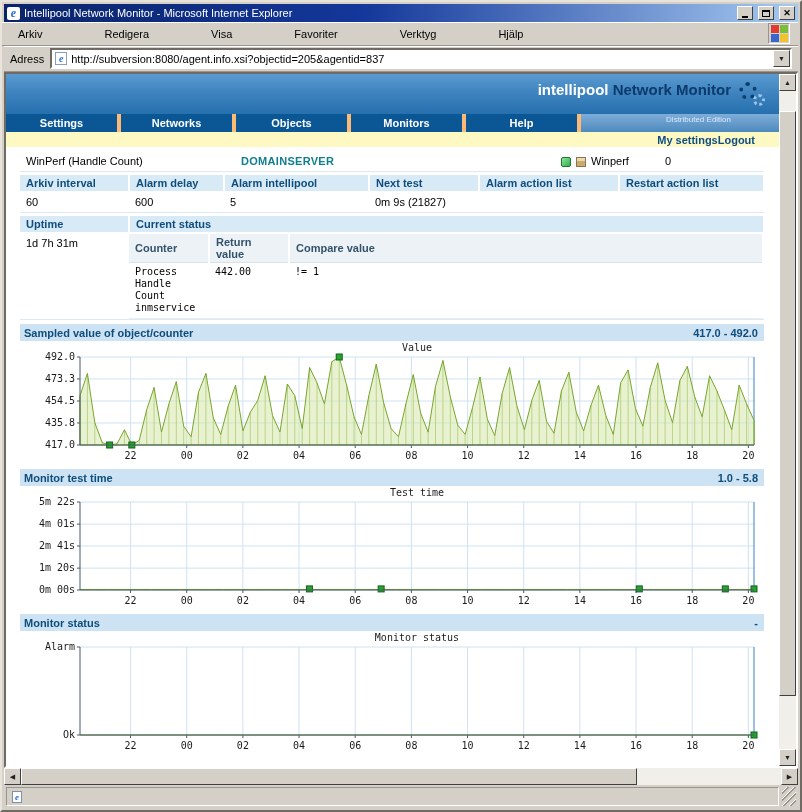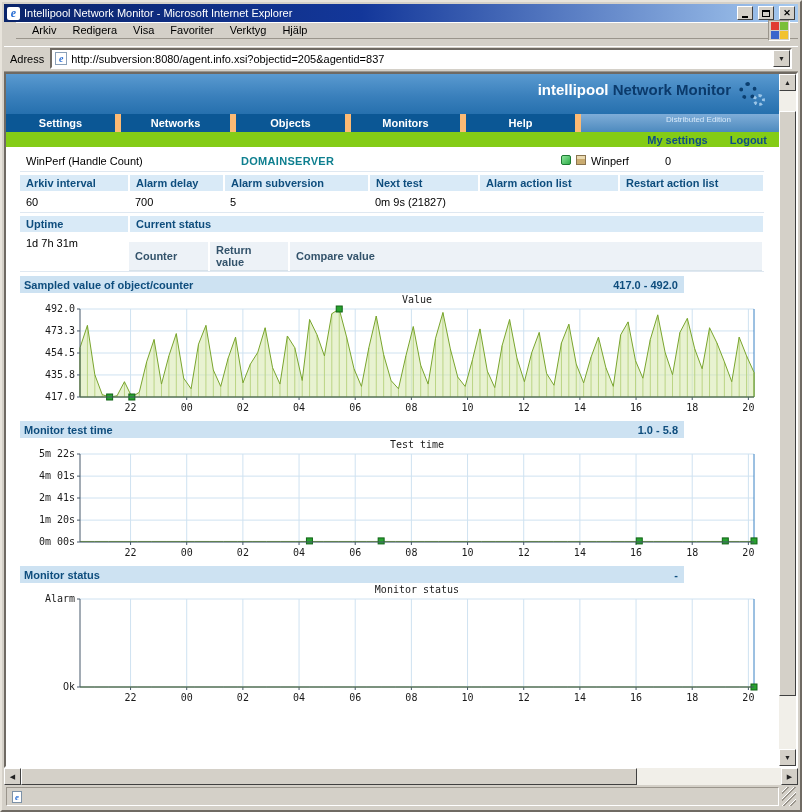--- a/index.html
+++ b/index.html
@@ -20,23 +20,23 @@
   .title-text { flex:1; color:#fff; font-weight:normal; font-size:11px;
     white-space:nowrap; overflow:hidden; }
   .tb-btn { width:16px; height:14px; background:#d4d0c8; margin-left:1px;
     border:1px solid; border-color:#fff #404040 #404040 #fff;
     display:flex; align-items:center; justify-content:center;
     font:bold 9px/9px "Liberation Sans",sans-serif; color:#000; }
   .glyph-min { width:6px; height:2px; background:#000; margin-top:7px; }
   .glyph-max { width:8px; height:7px; border:1px solid #000; border-top-width:2px; }
 
   
-  .menubar { position:absolute; top:20px; left:14px; right:2px; height:17px;
+  .menubar { position:absolute; top:20px; left:0; right:2px; height:24px;
     display:flex; align-items:center; padding:0 8px;
-    border-bottom:1px solid #9a958c; box-shadow:inset 0 1px 0 #fff; }
+    border-bottom:1px solid #9a958c; box-shadow:inset 0 1px 0 #fff;gap:46px; }
   .menu-item { padding:3px 8px; cursor:default; }
   .win-logo { margin-left:auto; width:22px; height:21px; border:1px solid;
     border-color:#9a958c #fff #fff #9a958c; display:grid;
     grid-template-columns:8px 8px; grid-template-rows:8px 8px; gap:1px;
     padding:1px; align-content:center; justify-content:center; background:#d4d0c8; }
   .win-logo span:nth-child(1){background:#e13a30;}
   .win-logo span:nth-child(2){background:#7bbf38;}
   .win-logo span:nth-child(3){background:#3a66cc;}
   .win-logo span:nth-child(4){background:#f2c231;}
 
@@ -95,59 +95,59 @@
   .logo .brand { color:#fff; font-weight:bold; font-size:15px; }
   .logo .product { color:#0b3a6b; font-weight:bold; font-size:15px; }
   .edition { font-size:8px; color:#d8eafa; text-align:right; margin-top:17px; }
   .gears { position:absolute; right:10px; top:6px; width:36px; height:30px; }
   .gear { position:absolute; border-radius:50%; box-sizing:border-box; }
   .gear.g1 { width:18px; height:18px; border:4px dotted #0b3f70; left:6px; top:2px; }
   .gear.g2 { width:12px; height:12px; border:3px dotted #9cc6e8; left:20px; top:14px; }
 
   .navbar { height:18px; background:#0b5795; display:flex; }
   .nav-tab { width:115px; text-align:center; color:#fff; font-weight:bold;
-    line-height:18px; border-right:6px solid #fdba74; cursor:default; }
+    line-height:18px; border-right:4px solid #fdba74; cursor:default; }
   .nav-fill { flex:1; background:linear-gradient(180deg,#7fadd8,#4d8abe); }
 
-  .subnav { height:15px; background:#84cc16; display:flex; justify-content:flex-end;
-    gap:22px; align-items:center; padding-right:12px; }
+  .subnav { height:15px; background:#fef9c3; display:flex; justify-content:flex-end;
+    align-items:center; padding-right:24px; }
   .subnav span { color:#0d4d85; font-weight:bold; cursor:default; }
 
   .content { padding:2px 14px 0 14px; }
 
   .mi-bar { height:18px; display:flex; align-items:center; color:#fff; font-weight:bold;
     background:linear-gradient(90deg,#2d77ac 0%,#74a9d2 35%,#a7cbe7 55%,#6ba0c9 80%,#3a739f 100%);
     margin-top:3px; }
   .mi-title { padding:0 12px 0 8px; font-size:12px; line-height:18px; height:18px;
     background:linear-gradient(90deg,#0f5384,#236899); white-space:nowrap; }
   .mi-actions { display:flex; gap:15px; padding-left:12px; }
   .mi-action { white-space:nowrap; cursor:default; }
   .mi-action:before { content:"▸ "; font-size:9px; }
 
   table { border-collapse:collapse; width:744px; table-layout:fixed; margin-top:3px; }
   th { background:#d9eaf7; color:#0e4d7d; text-align:left; font-weight:bold;
     padding:2px 6px; border-right:2px solid #fff; border-bottom:2px solid #fff;
     font-size:11px; height:17px; }
   td { padding:3px 6px 4px 6px; border-bottom:1px solid #dfe8f1; vertical-align:top;
     font-size:11px; background:#fff; }
   .obj-link { color:#0e7f8f; font-weight:bold; letter-spacing:0.3px; cursor:pointer; }
-  .type-cell { display:flex; align-items:flex-start; gap:5px; }
+  .type-cell { display:flex; align-items:flex-end; gap:5px; }
   .status-dot { width:10px; height:10px; border-radius:2px; flex:none;
     background:linear-gradient(135deg,#8fe69d,#2fae4a); border:1px solid #1d7a33; }
   .cube-icon { width:10px; height:10px; flex:none;
     background:linear-gradient(180deg,#ead9b0 0 40%,#c9ab70 40%); border:1px solid #8a7450; }
 
-  table.inner { width:100%; margin-top:8px; }
+  table.inner { width:100%; margin-top:0; }
   table.inner th { background:#edf2f7; color:#33536b; border-right:2px solid #fff;
     border-bottom:1px solid #d7e2ea; font-size:11px; }
   table.inner td { border-bottom:1px solid #e6edf3; }
   .mono { font-family:"DejaVu Sans Mono",monospace; font-size:10px; line-height:1.2; }
   .pre { white-space:pre-line; }
 
-  .section-bar { width:664px; height:17px; background:#cde2f2; color:#0e4d7d;
+  .section-bar { width:744px; height:17px; background:#cde2f2; color:#0e4d7d;
     font-weight:bold; display:flex; justify-content:space-between; align-items:center;
     padding:0 6px 0 4px; margin-top:4px; }
   .chart-wrap { width:744px; background:#fff; }
   svg text { font-family:"DejaVu Sans Mono",monospace; font-size:10px; fill:#1a1a1a; }
 </style>
 </head>
 <body>
 
 <div class="win">
 
@@ -246,28 +246,28 @@
               <col style="width:95px">
               <col style="width:145px">
               <col style="width:110px">
               <col style="width:140px">
               <col style="width:145px">
             </colgroup>
           <tbody>
               <tr>
             <th>Arkiv interval</th>
             <th>Alarm delay</th>
-            <th>Alarm subversion</th>
+            <th>Alarm intellipool</th>
             <th>Next test</th>
             <th>Alarm action list</th>
             <th>Restart action list</th>
           </tr>
           <tr>
             <td>60</td>
-            <td>700</td>
+            <td>600</td>
             <td>5</td>
             <td>0m 9s (21827)</td>
             <td></td>
             <td></td>
           </tr>
         </tbody>
           </table>
 
         <table>
           <colgroup>
@@ -286,20 +286,27 @@
                 <colgroup>
                       <col style="width:80px">
                       <col style="width:80px">
                       <col>
                     </colgroup>
                 <tbody>
                       <tr>
                   <th>Counter</th>
                   <th>Return value</th>
                   <th>Compare value</th>
+                </tr>
+                <tr>
+                  <td class="mono pre">Process
+Handle Count
+inmservice</td>
+                  <td class="mono">442.00</td>
+                  <td class="mono">!= 1</td>
                 </tr>
               </tbody>
                   </table>
             </td>
           </tr>
         </tbody>
           </table>
 
         <div class="section-bar">
           <span>Sampled value of object/counter</span>

